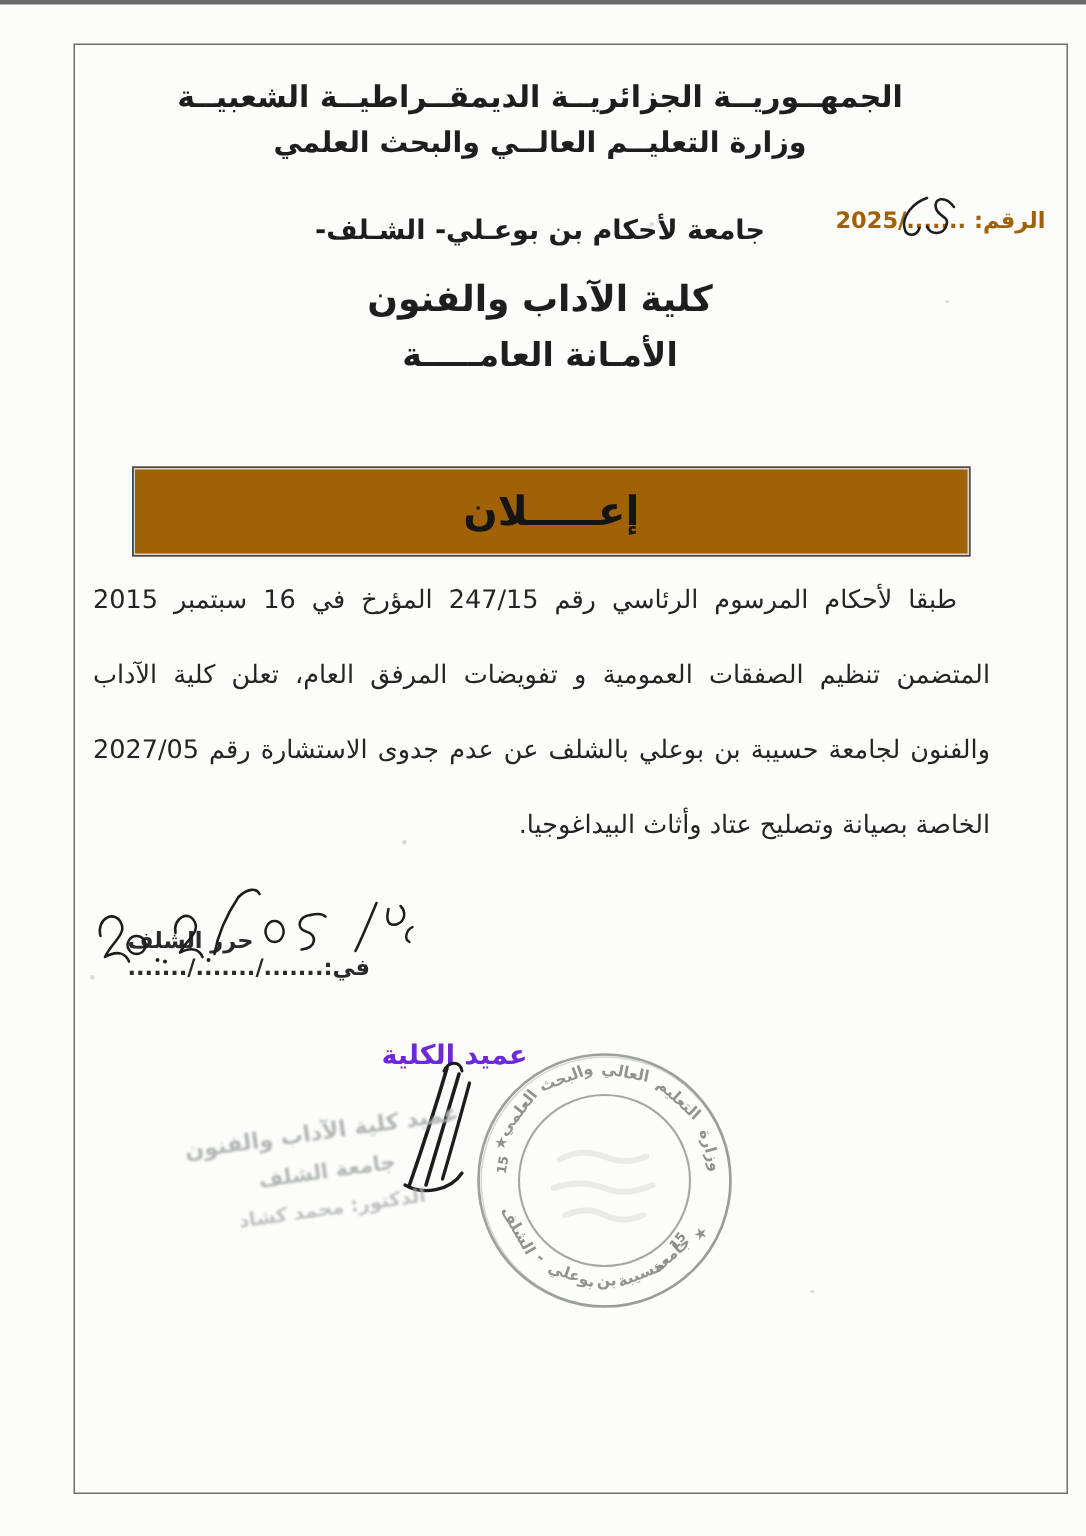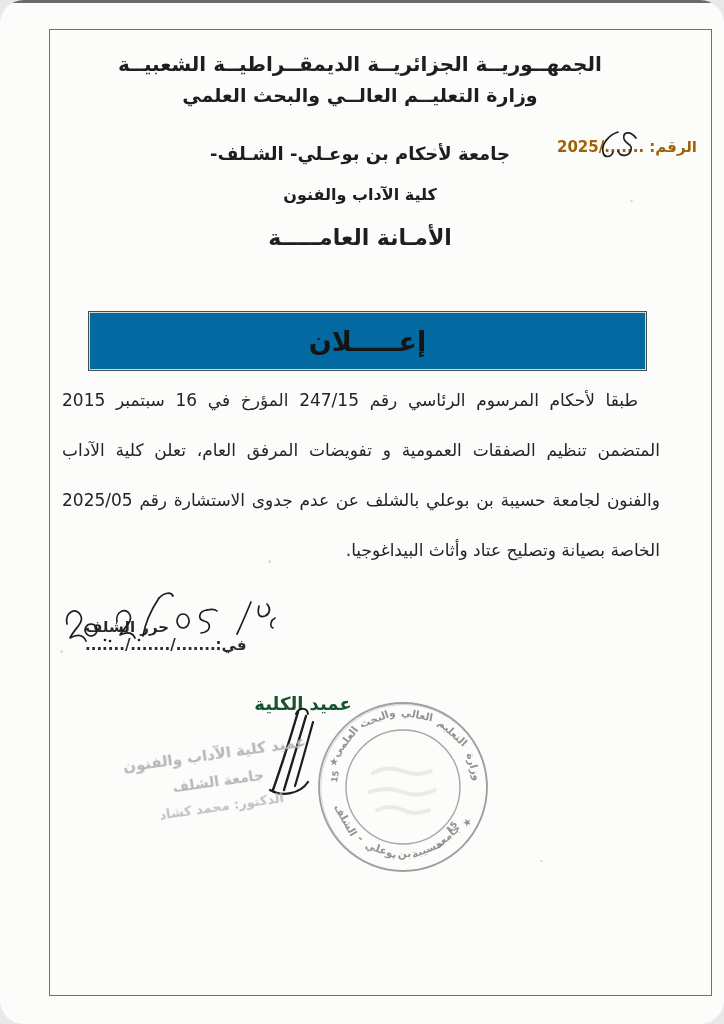--- a/index.html
+++ b/index.html
@@ -1,55 +1,55 @@
 <!DOCTYPE html>
 <html lang="ar"><head>
 <meta charset="utf-8">
 <style>
   html,body{margin:0;padding:0;background:#e9e9e9;}
   .page{
     position:relative;width:724px;height:1024px;margin:0 auto;
     background:#fcfcfb;overflow:hidden;
-    font-family:"DejaVu Sans",sans-serif;color:#1e1e1e;border-radius:24px;
+    font-family:"DejaVu Sans",sans-serif;color:#1e1e1e;
   }
   .scan-edge{position:absolute;left:0;top:0;width:724px;height:3px;background:#3a3a3a;opacity:.75;}
   .frame{
     position:absolute;left:49px;top:29px;width:661px;height:965px;
     border:1px solid #6f6f6f;
   }
   .hdr{position:absolute;left:60px;width:600px;text-align:center;direction:rtl;font-weight:bold;}
   .hdr.l1{top:52px;font-size:20px;letter-spacing:.5px;}
   .hdr.l2{top:84px;font-size:19px;}
   .hdr.l3{top:143px;font-size:18px;}
-  .hdr.l4{top:185px;font-size:16px;}
+  .hdr.l4{top:185px;font-size:24px;}
   .hdr.l5{top:225px;font-size:22px;}
   .hdr.l6{top:262px;font-size:16px;font-weight:600;}
   .refnum{
     position:absolute;top:138px;right:27px;direction:rtl;font-size:15px;
     font-weight:700;color:#a16207;
   }
   .annc{
     position:absolute;left:88px;top:311px;width:557px;height:58px;
-    background:#0369a1;border:1px solid #4c4c4c;
+    background:#a16207;border:1px solid #4c4c4c;
     display:flex;align-items:center;justify-content:center;
     box-shadow:0 0 0 1px #d8d7d3 inset;
   }
   .annc-title{font-size:27px;font-weight:bold;direction:rtl;color:#141414;}
   .bodytxt{
     position:absolute;left:62px;top:375px;width:598px;
     direction:rtl;text-align:justify;text-indent:22px;
     font-size:17px;font-weight:500;line-height:50px;color:#242424;
   }
   .closing{
     position:absolute;left:85px;top:618px;width:215px;
     direction:rtl;text-align:left;font-size:15px;font-weight:600;color:#2a2a2a;
   }
   .sig-title{
     position:absolute;left:238px;top:693px;width:130px;text-align:center;
-    direction:rtl;font-size:18px;font-weight:bold;color:#14532d;
+    direction:rtl;font-size:18px;font-weight:bold;color:#6d28d9;
   }
   .dean-stamp{
     position:absolute;left:104px;top:740px;width:228px;
     direction:rtl;text-align:center;transform:rotate(-8deg);
     color:#b3b8b5;filter:blur(.6px);font-weight:bold;
   }
   .dean-stamp .dl1{font-size:15px;line-height:28px;}
   .dean-stamp .dl2{font-size:14px;line-height:26px;}
   .dean-stamp .dl3{font-size:13px;line-height:26px;opacity:.85;}
   .hand{position:absolute;}
@@ -81,21 +81,21 @@
   <div class="refnum">الرقم: ......./2025</div>
   <svg class="hand" style="left:592px;top:124px;" width="54" height="40">
     <path d="M44,14 c-6,-8 -14,-6 -12,1 c2,6 9,5 7,11 c-2,7 -11,7 -13,1" stroke-width="1.7"></path>
     <path d="M26,8 c-9,3 -17,12 -15,20 c1,6 8,6 10,0" stroke-width="1.7"></path>
   </svg>
 
   <div class="annc">
     <span class="annc-title">إعـــــلان</span>
   </div>
 
-  <div class="bodytxt">طبقا لأحكام المرسوم الرئاسي رقم 247/15 المؤرخ في 16 سبتمبر 2015 المتضمن تنظيم الصفقات العمومية و تفويضات المرفق العام، تعلن كلية الآداب والفنون لجامعة حسيبة بن بوعلي بالشلف عن عدم جدوى الاستشارة رقم 2025/05 الخاصة بصيانة وتصليح عتاد وأثاث البيداغوجيا.</div>
+  <div class="bodytxt">طبقا لأحكام المرسوم الرئاسي رقم 247/15 المؤرخ في 16 سبتمبر 2015 المتضمن تنظيم الصفقات العمومية و تفويضات المرفق العام، تعلن كلية الآداب والفنون لجامعة حسيبة بن بوعلي بالشلف عن عدم جدوى الاستشارة رقم 2027/05 الخاصة بصيانة وتصليح عتاد وأثاث البيداغوجيا.</div>
 
   <div class="closing">حرر الشلف في:......./......./.......</div>
   <svg class="hand" style="left:55px;top:588px;" width="230" height="58">
     <path d="M12,36 c-3,-12 10,-18 14,-8 c3,7 -7,13 -11,22 c9,-5 14,-2 16,3" stroke-width="1.7"></path>
     <path d="M36,48 a6,6 0 1,1 0.1,0" stroke-width="1.6"></path>
     <circle cx="50" cy="52" r="1.3" fill="#1d1d1d" stroke="none"></circle>
     <circle cx="55" cy="53" r="1.3" fill="#1d1d1d" stroke="none"></circle>
     <path d="M62,34 c-2,-10 9,-16 13,-7 c3,7 -6,12 -10,20 c8,-4 13,-2 15,3" stroke-width="1.7"></path>
     <circle cx="84" cy="52" r="1.3" fill="#1d1d1d" stroke="none"></circle>
     <path d="M104,10 c-8,12 -14,26 -16,38" stroke-width="1.7"></path>

